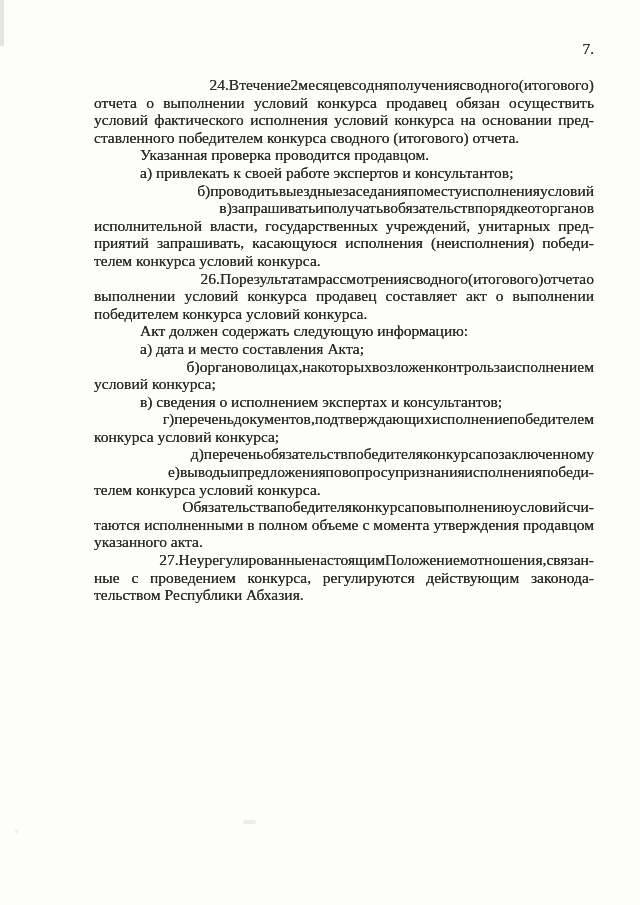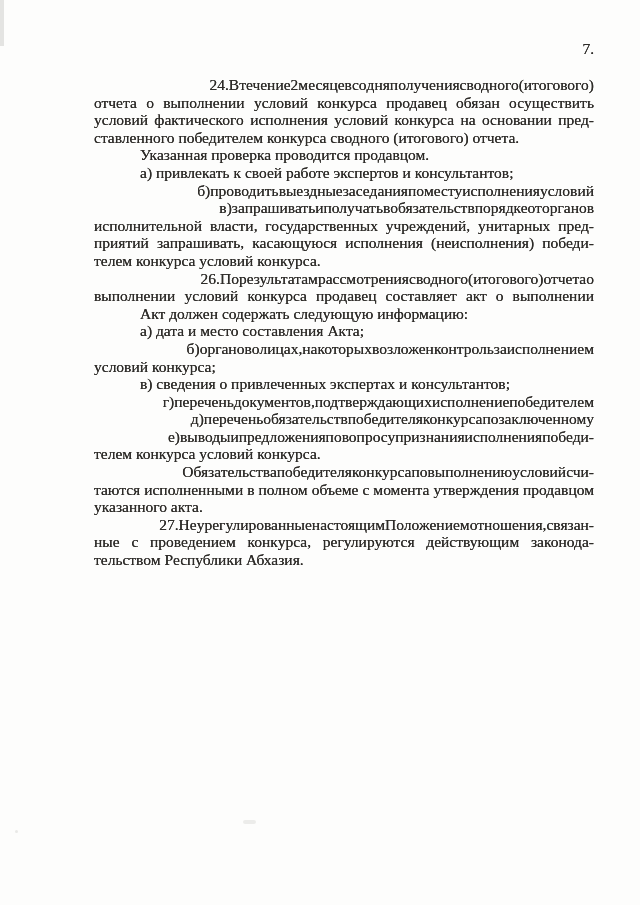--- a/index.html
+++ b/index.html
@@ -170,44 +170,46 @@
       <div class="line justify">
         <span>выполнении</span>
         <span>условий</span>
         <span>конкурса</span>
         <span>продавец</span>
         <span>составляет</span>
         <span>акт</span>
         <span>о</span>
         <span>выполнении</span>
       </div>
+      <div class="line">победителем конкурса условий конкурса.</div>
       <div class="line indent">Акт должен содержать следующую информацию:</div>
       <div class="line indent">а) дата и место составления Акта;</div>
       <div class="line justify indent">
         <span>б)</span>
         <span>органов</span>
         <span>о</span>
         <span>лицах,</span>
         <span>на</span>
         <span>которых</span>
         <span>возложен</span>
         <span>контроль</span>
         <span>за</span>
         <span>исполнением</span>
       </div>
       <div class="line">условий конкурса;</div>
-      <div class="line indent">в) сведения о привлеченных экспертах и консультантов;</div>
+      <div class="line indent">в) сведения о исполнением экспертах и консультантов;</div>
       <div class="line justify indent">
         <span>г)</span>
         <span>перечень</span>
         <span>документов,</span>
         <span>подтверждающих</span>
         <span>исполнение</span>
         <span>победителем</span>
       </div>
+      <div class="line">конкурса условий конкурса;</div>
       <div class="line justify indent">
         <span>д)</span>
         <span>перечень</span>
         <span>обязательств</span>
         <span>победителя</span>
         <span>конкурса</span>
         <span>по</span>
         <span>заключенному</span>
       </div>
       <div class="line justify indent">

